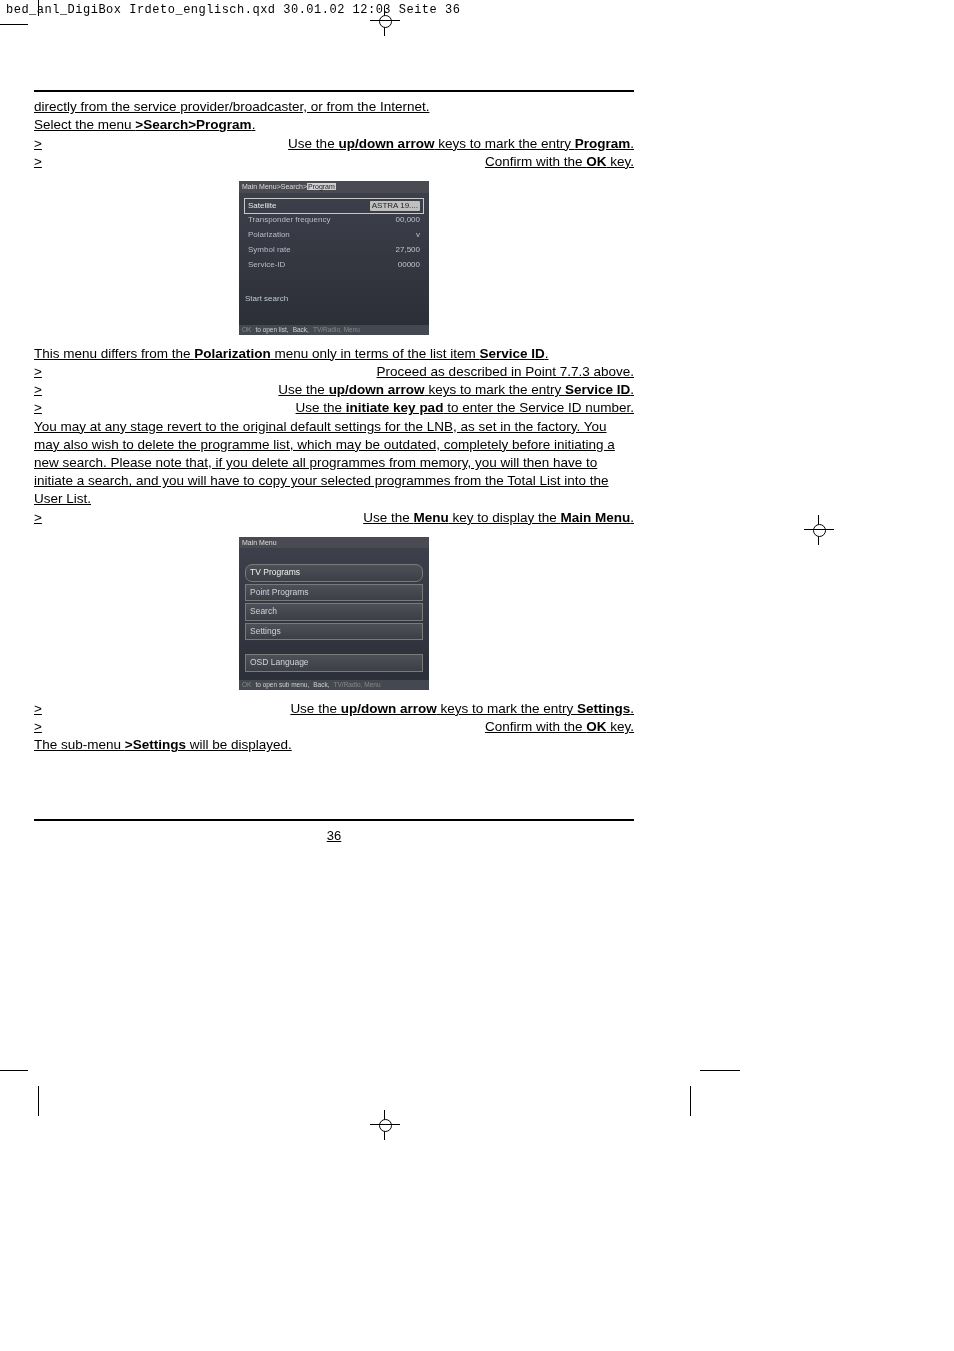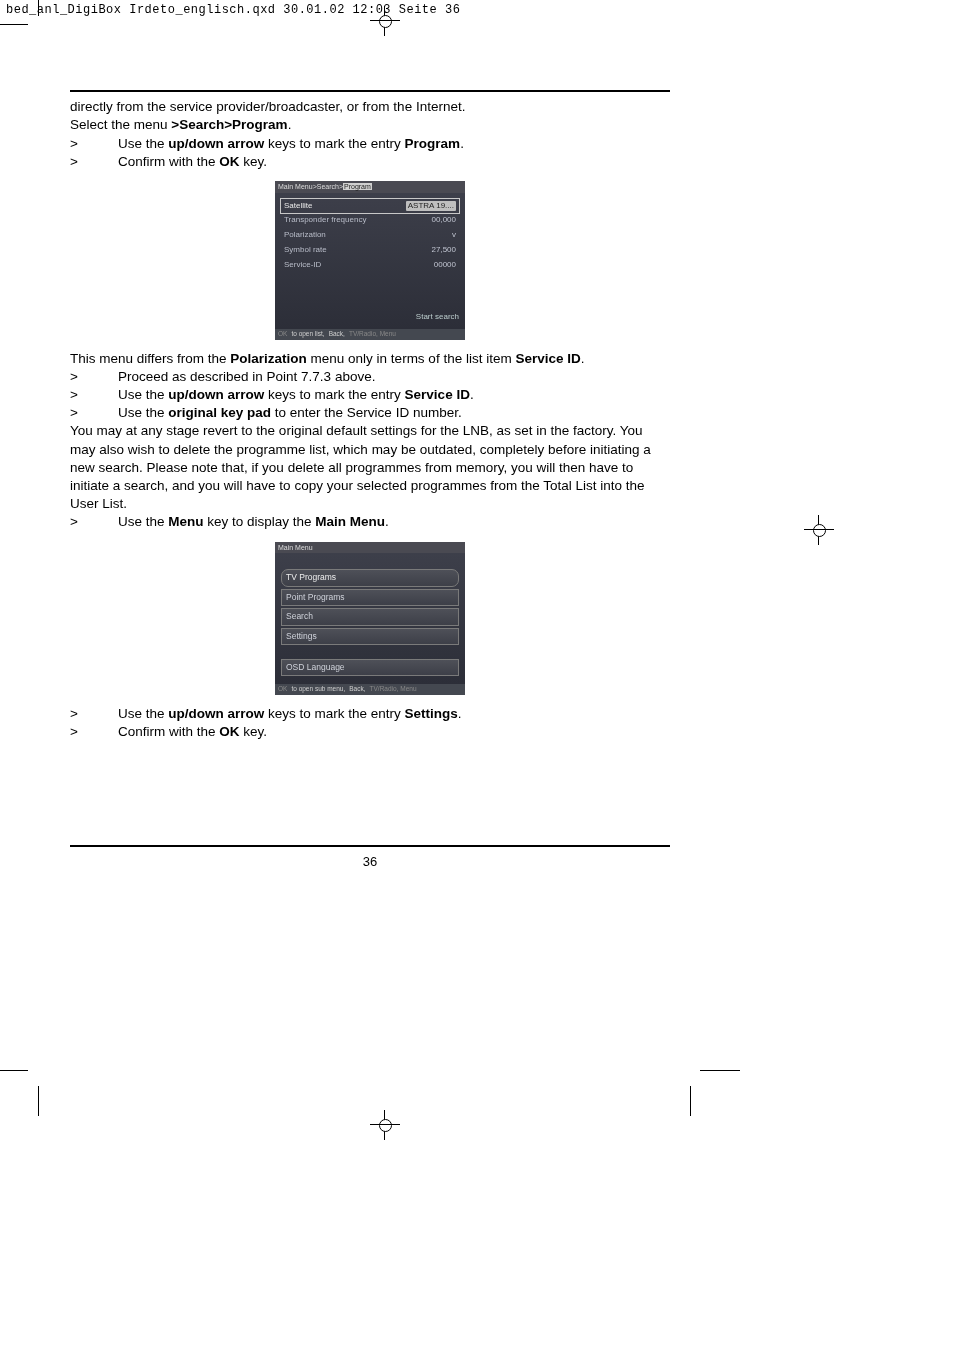--- a/index.html
+++ b/index.html
@@ -12,32 +12,33 @@
     color: #000;
     width: 954px;
   }
   .header-bar {
     font-family: "Courier New", monospace;
     font-size: 12px;
     padding: 2px 6px;
     letter-spacing: 0.5px;
   }
   .page {
-    padding: 70px 82px 0 70px;
+    padding: 70px 82px 0 34px;
     position: relative;
+    text-decoration: underline;
   }
   .rule {
     border-top: 2px solid #000;
     margin: 0 0 6px 0;
     width: 600px;
   }
   .content { width: 600px; }
   .bullet-row { display: flex; }
   .bullet-sym { width: 48px; flex: 0 0 48px; }
-  .bullet-txt { flex: 1; }
+  .bullet-txt { flex: 1; text-align: right; }
   b { font-weight: bold; }
   h2.section {
     font-size: 17px;
     font-weight: bold;
     margin: 14px 0 4px 0;
   }
   .screenshot-wrap {
     text-align: center;
     margin: 10px 0 8px 0;
   }
@@ -60,21 +61,21 @@
   .osd .body {
     background: linear-gradient(#3d3f4a,#2c2e38);
     padding: 6px;
     min-height: 120px;
     position: relative;
   }
   .osd .row { display: flex; justify-content: space-between; padding: 2px 3px; color: #b8bcc8; }
   .osd .row.sel { outline: 1px solid #c8c8c8; color: #e8e8e8; }
   .osd .val { color: #c0c4d0; text-align: right; }
   .osd .val.box { background:#bfbfbf; color:#222; padding:0 2px; border-radius:1px; }
-  .osd .start { text-align:right; color:#bcc; margin-top:40px; }
+  .osd .start { text-align:left; color:#bcc; margin-top:22px; }
   .osd .foot {
     background:#444850; color:#cfcfcf; font-size:6.5px;
     padding:1px 3px; display:flex; gap:4px; align-items:center;
   }
   .osd .foot .dim { color:#888; }
   .osd2 .body { min-height: 108px; }
   .osd2 .menuitem {
     border:1px solid #7a7a7a; padding:2px 4px; margin:2px 0;
     color:#cfd2da; font-size:8.5px;
     background: linear-gradient(#4e5058,#3d3f48);
@@ -86,21 +87,21 @@
   }
   .reg-mark::before, .reg-mark::after {
     content:""; position:absolute; background:#000;
   }
   .reg-mark::before { left:14px; top:0; width:1px; height:30px; }
   .reg-mark::after  { top:14px; left:0; height:1px; width:30px; }
   .reg-mark .circ {
     position:absolute; left:9px; top:9px; width:11px; height:11px;
     border:1px solid #000; border-radius:50%; background:#fff;
   }
-  .footer-zone { margin-top: 104px; }
+  .footer-zone { margin-top: 64px; }
   .page-num { text-align:center; font-size:13px; margin: 6px 0 40px 0; width:600px; }
   .corner { position:absolute; width:50px; border-top:1px solid #000; }
   .corner.v { width:1px; height:30px; border:none; border-left:1px solid #000; }
 </style>
 </head>
 <body>
 
 <div class="header-bar">bed_anl_DigiBox Irdeto_englisch.qxd  30.01.02  12:03  Seite 36</div>
 
 <div class="reg-mark" style="left:370px; top:6px;">
@@ -181,21 +182,21 @@
     </div>
     <div class="bullet-row">
       <div class="bullet-sym">&gt;</div>
       <div class="bullet-txt">
         <span>Use the </span><b>up/down arrow</b><span> keys to mark the entry </span><b>Service ID</b><span>.</span>
       </div>
     </div>
     <div class="bullet-row">
       <div class="bullet-sym">&gt;</div>
       <div class="bullet-txt">
-        <span>Use the </span><b>original key pad</b><span> to enter the Service ID number.</span>
+        <span>Use the </span><b>initiate key pad</b><span> to enter the Service ID number.</span>
       </div>
     </div>
 
     <div>You may at any stage revert to the original default settings for the LNB, as set in the factory. You may also wish to delete the programme list, which may be outdated, completely before initiating a new search. Please note that, if you delete all programmes from memory, you will then have to initiate a search, and you will have to copy your selected programmes from the Total List into the User List.</div>
 
     <div class="bullet-row">
       <div class="bullet-sym">&gt;</div>
       <div class="bullet-txt">
         <span>Use the </span><b>Menu</b><span> key to display the </span><b>Main Menu</b><span>.</span>
       </div>
@@ -226,20 +227,23 @@
       <div class="bullet-txt">
         <span>Use the </span><b>up/down arrow</b><span> keys to mark the entry </span><b>Settings</b><span>.</span>
       </div>
     </div>
     <div class="bullet-row">
       <div class="bullet-sym">&gt;</div>
       <div class="bullet-txt">
         <span>Confirm with the </span><b>OK</b><span> key.</span>
       </div>
     </div>
+    <div>
+      <span>The sub-menu </span><b>&gt;Settings</b><span> will be displayed.</span>
+    </div>
 
     <div class="footer-zone">
       <div class="rule"></div>
       <div class="page-num">36</div>
     </div>
 
   </div>
 
   <div class="reg-mark" style="right:120px; top:495px;">
       <div class="circ"></div>

